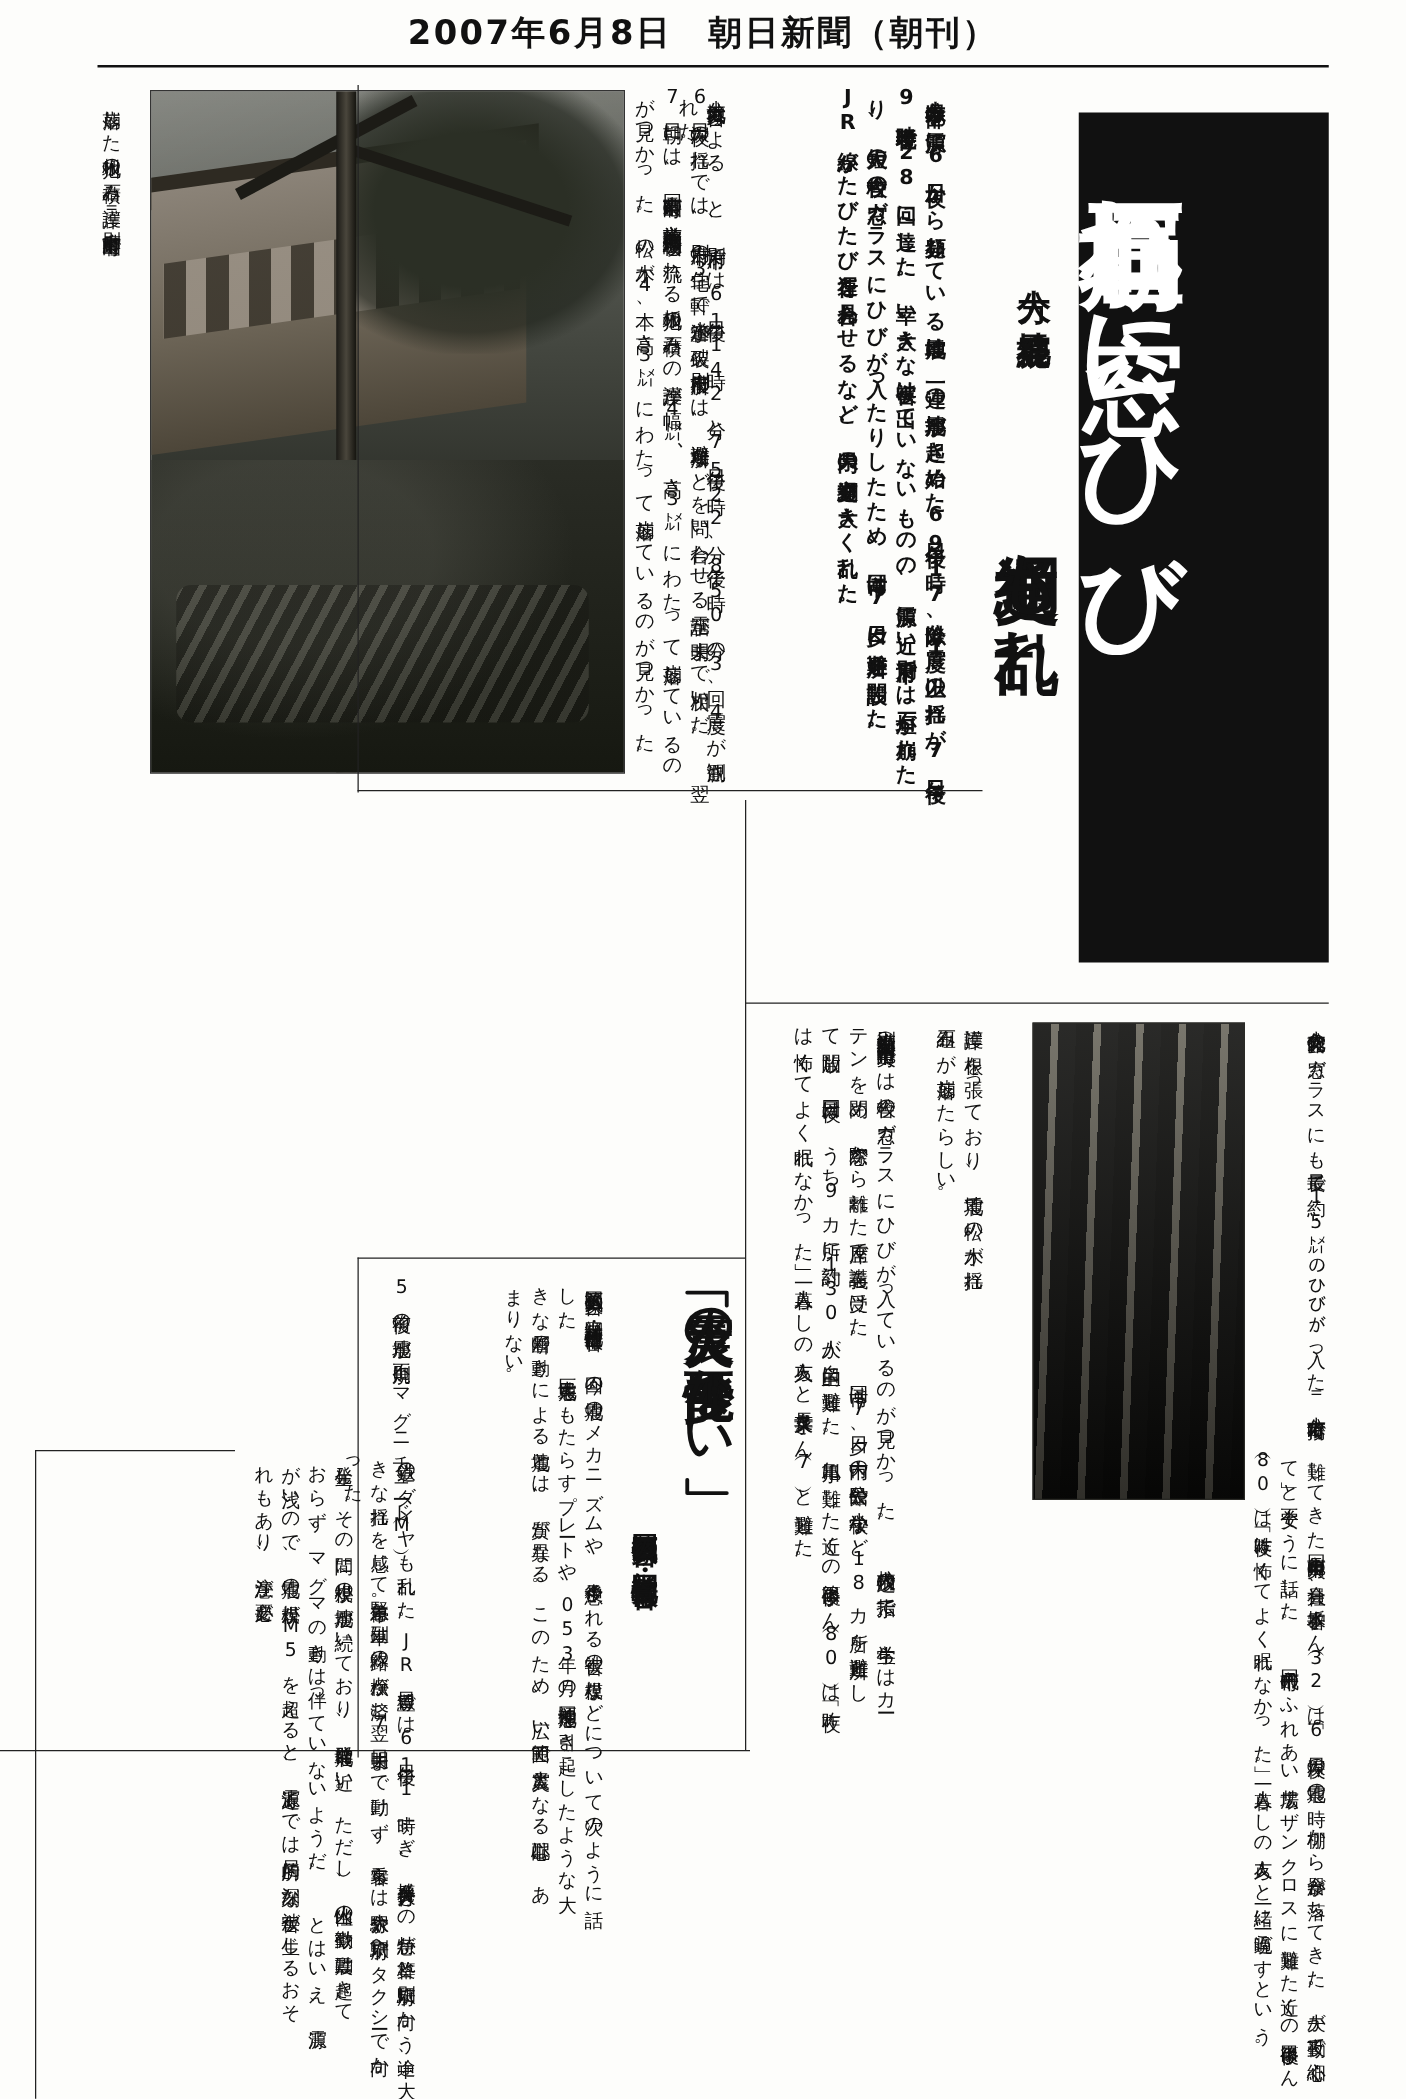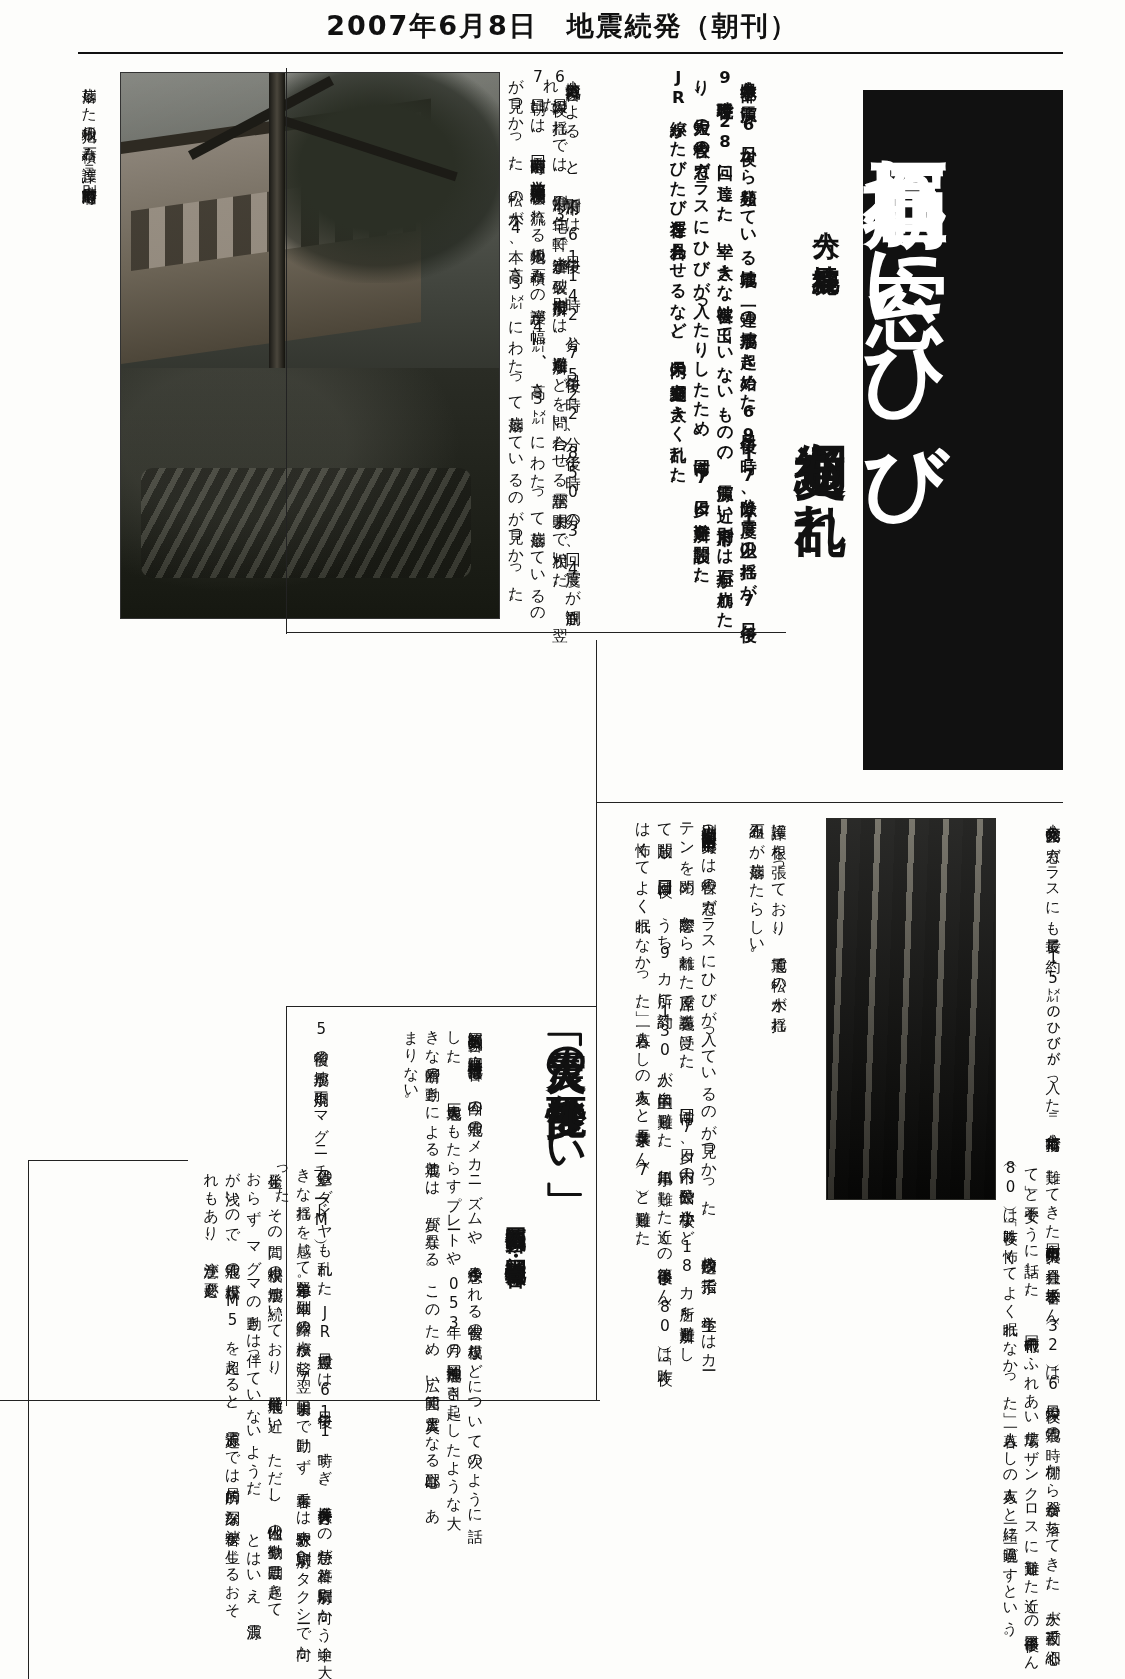--- a/index.html
+++ b/index.html
@@ -250,21 +250,21 @@
     position: absolute;
     font-weight: bold;
     font-size: 21px;
   }
 </style>
 </head>
 <body>
 
 <div class="page">
 
-  <div class="masthead">2007年6月8日　地震続発（朝刊）</div>
+  <div class="masthead">2007年6月8日　朝日新聞（朝刊）</div>
   <div class="rule-top"></div>
 
   <div class="headline-box">
     <div class="vtext">石垣崩れ窓にひび</div>
   </div>
   <div class="vtext subhead-small">大分 地震続発</div>
   <div class="vtext subhead-big">交通網も乱れ</div>
 
   <div class="vtext lead">大分県中部を震源に6日夜から頻発している地震は、一連の地震が起き始めた6日午後9時17分以降、震度1以上の揺れが7日午後9時半現在で28回に達した。幸い大きな被害は出ていないものの、震源に近い別府市では石垣が崩れたり、短大の校舎の窓ガラスにひびが入ったりしたため、同市は7日夕に避難所を開設した。JR線がたびたび運行を見合わせるなど、県内の交通網も大きく乱れた。</div>
 

